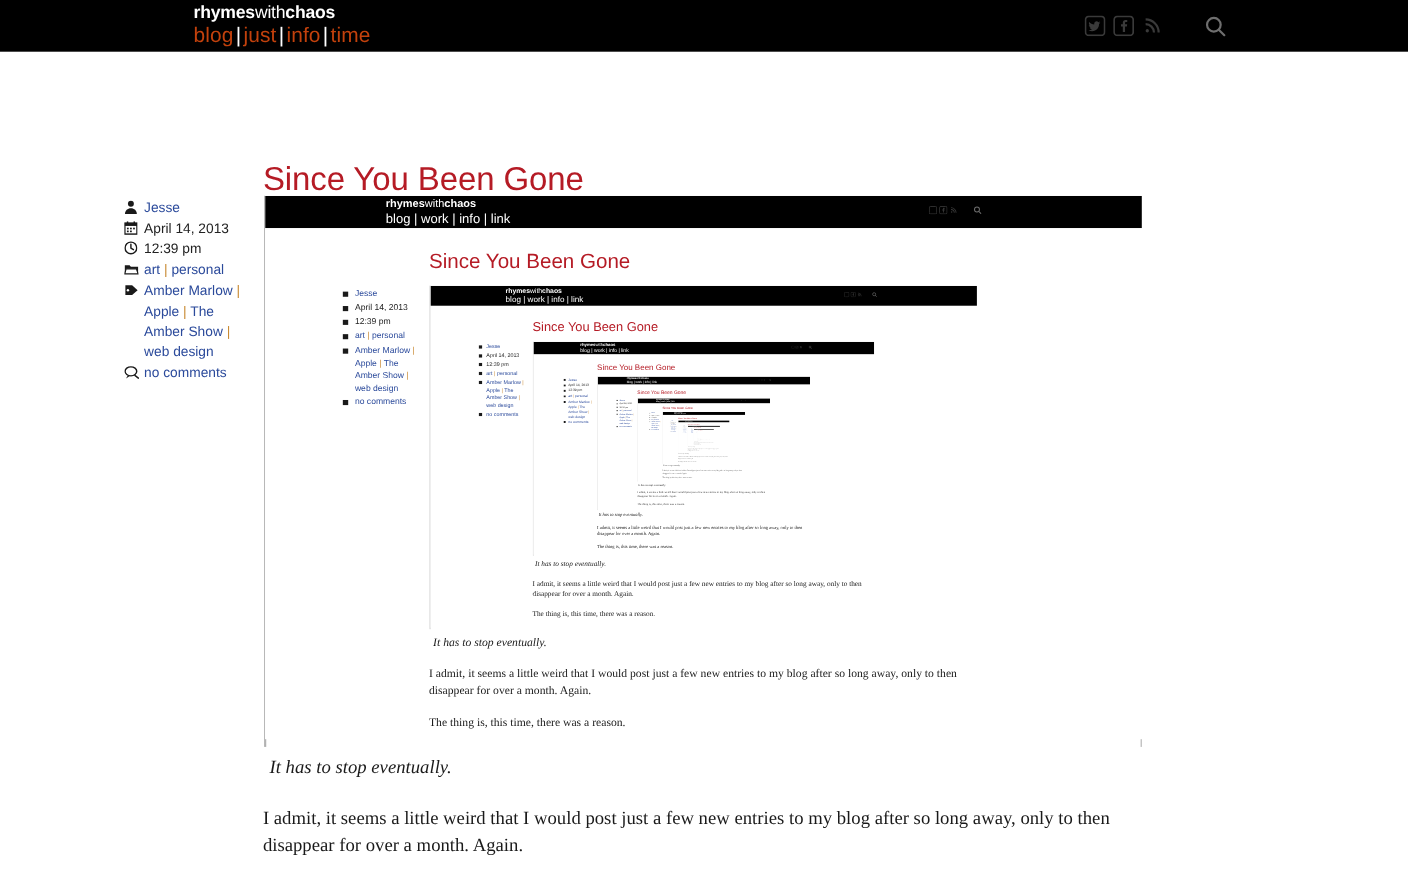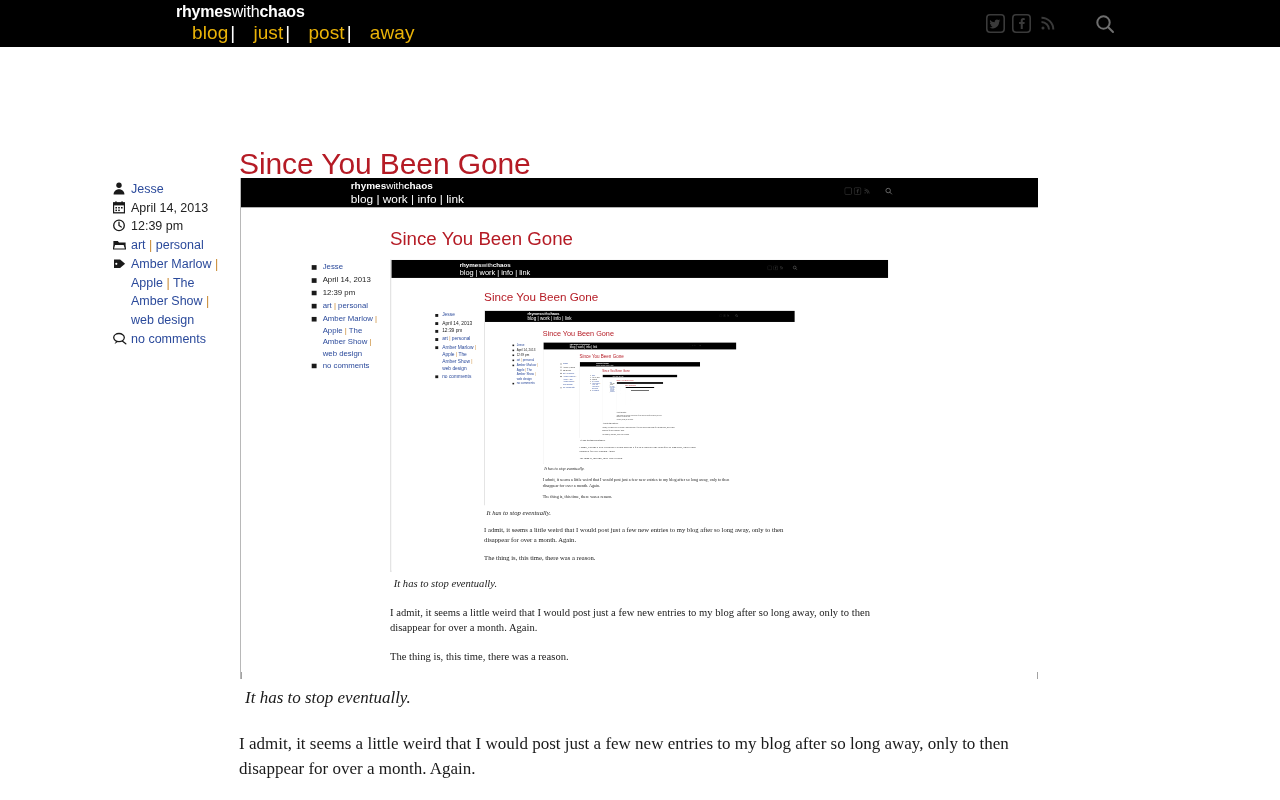--- a/index.html
+++ b/index.html
@@ -34,21 +34,21 @@
   .brand-title .lite { font-weight: 400; }
   .brand-title .bold { font-weight: 700; }
   .navrow {
     margin-top: 3px;
     font-size: 19px;
     color: #ffffff;
     font-weight: 400;
     white-space: nowrap;
     letter-spacing: 0.1px;
   }
-  .navrow a { color: #eab308; text-decoration: none; margin-left: 16px; }
+  .navrow a { color: #c2410c; text-decoration: none; }
   .navsep { color: #ffffff; margin: 0 2px; }
 
   .header-icons {
     position: absolute;
     right: 0; top: 0;
     height: 47px;
     display: flex;
     align-items: center;
   }
   .soc {
@@ -158,21 +158,21 @@
   .article p { margin: 0 0 21px 0; }
   .article p.lead { font-style: italic; text-indent: 6px; }
 </style>
 </head>
 <body>
 
 <div class="topbar">
   <div class="brand">
     <div class="brand-title"><span class="bold">rhymes</span><span class="lite">with</span><span class="bold">chaos</span></div>
     <div class="navrow">
-      <a href="#">blog</a><span class="navsep">|</span><a href="#">just</a><span class="navsep">|</span><a href="#">post</a><span class="navsep">|</span><a href="#">away</a>
+      <a href="#">blog</a><span class="navsep">|</span><a href="#">just</a><span class="navsep">|</span><a href="#">info</a><span class="navsep">|</span><a href="#">time</a>
     </div>
   </div>
 
   <div class="header-icons">
     <span class="soc">
       <svg width="19" height="19" viewBox="0 0 24 24">
           <rect x="1" y="1" width="22" height="22" rx="4" fill="none" stroke="#3a3a3a" stroke-width="2"></rect>
           <path d="M18 8.1c-.5.2-1 .4-1.6.5.6-.35 1-.9 1.2-1.55-.55.32-1.15.55-1.8.68A2.8 2.8 0 0 0 11 9.9c0 .22.02.44.07.64-2.33-.12-4.4-1.23-5.78-2.93-.24.41-.38.9-.38 1.4 0 .97.5 1.83 1.25 2.33-.46-.01-.89-.14-1.27-.35v.04c0 1.36.96 2.49 2.24 2.75-.23.06-.48.1-.73.1-.18 0-.35-.02-.52-.05.35 1.11 1.38 1.92 2.6 1.94a5.63 5.63 0 0 1-3.48 1.2c-.23 0-.45-.01-.67-.04a7.94 7.94 0 0 0 4.3 1.26c5.16 0 7.98-4.27 7.98-7.98l-.01-.36A5.7 5.7 0 0 0 18 8.1z" fill="#3a3a3a"></path>
         </svg>
     </span>

